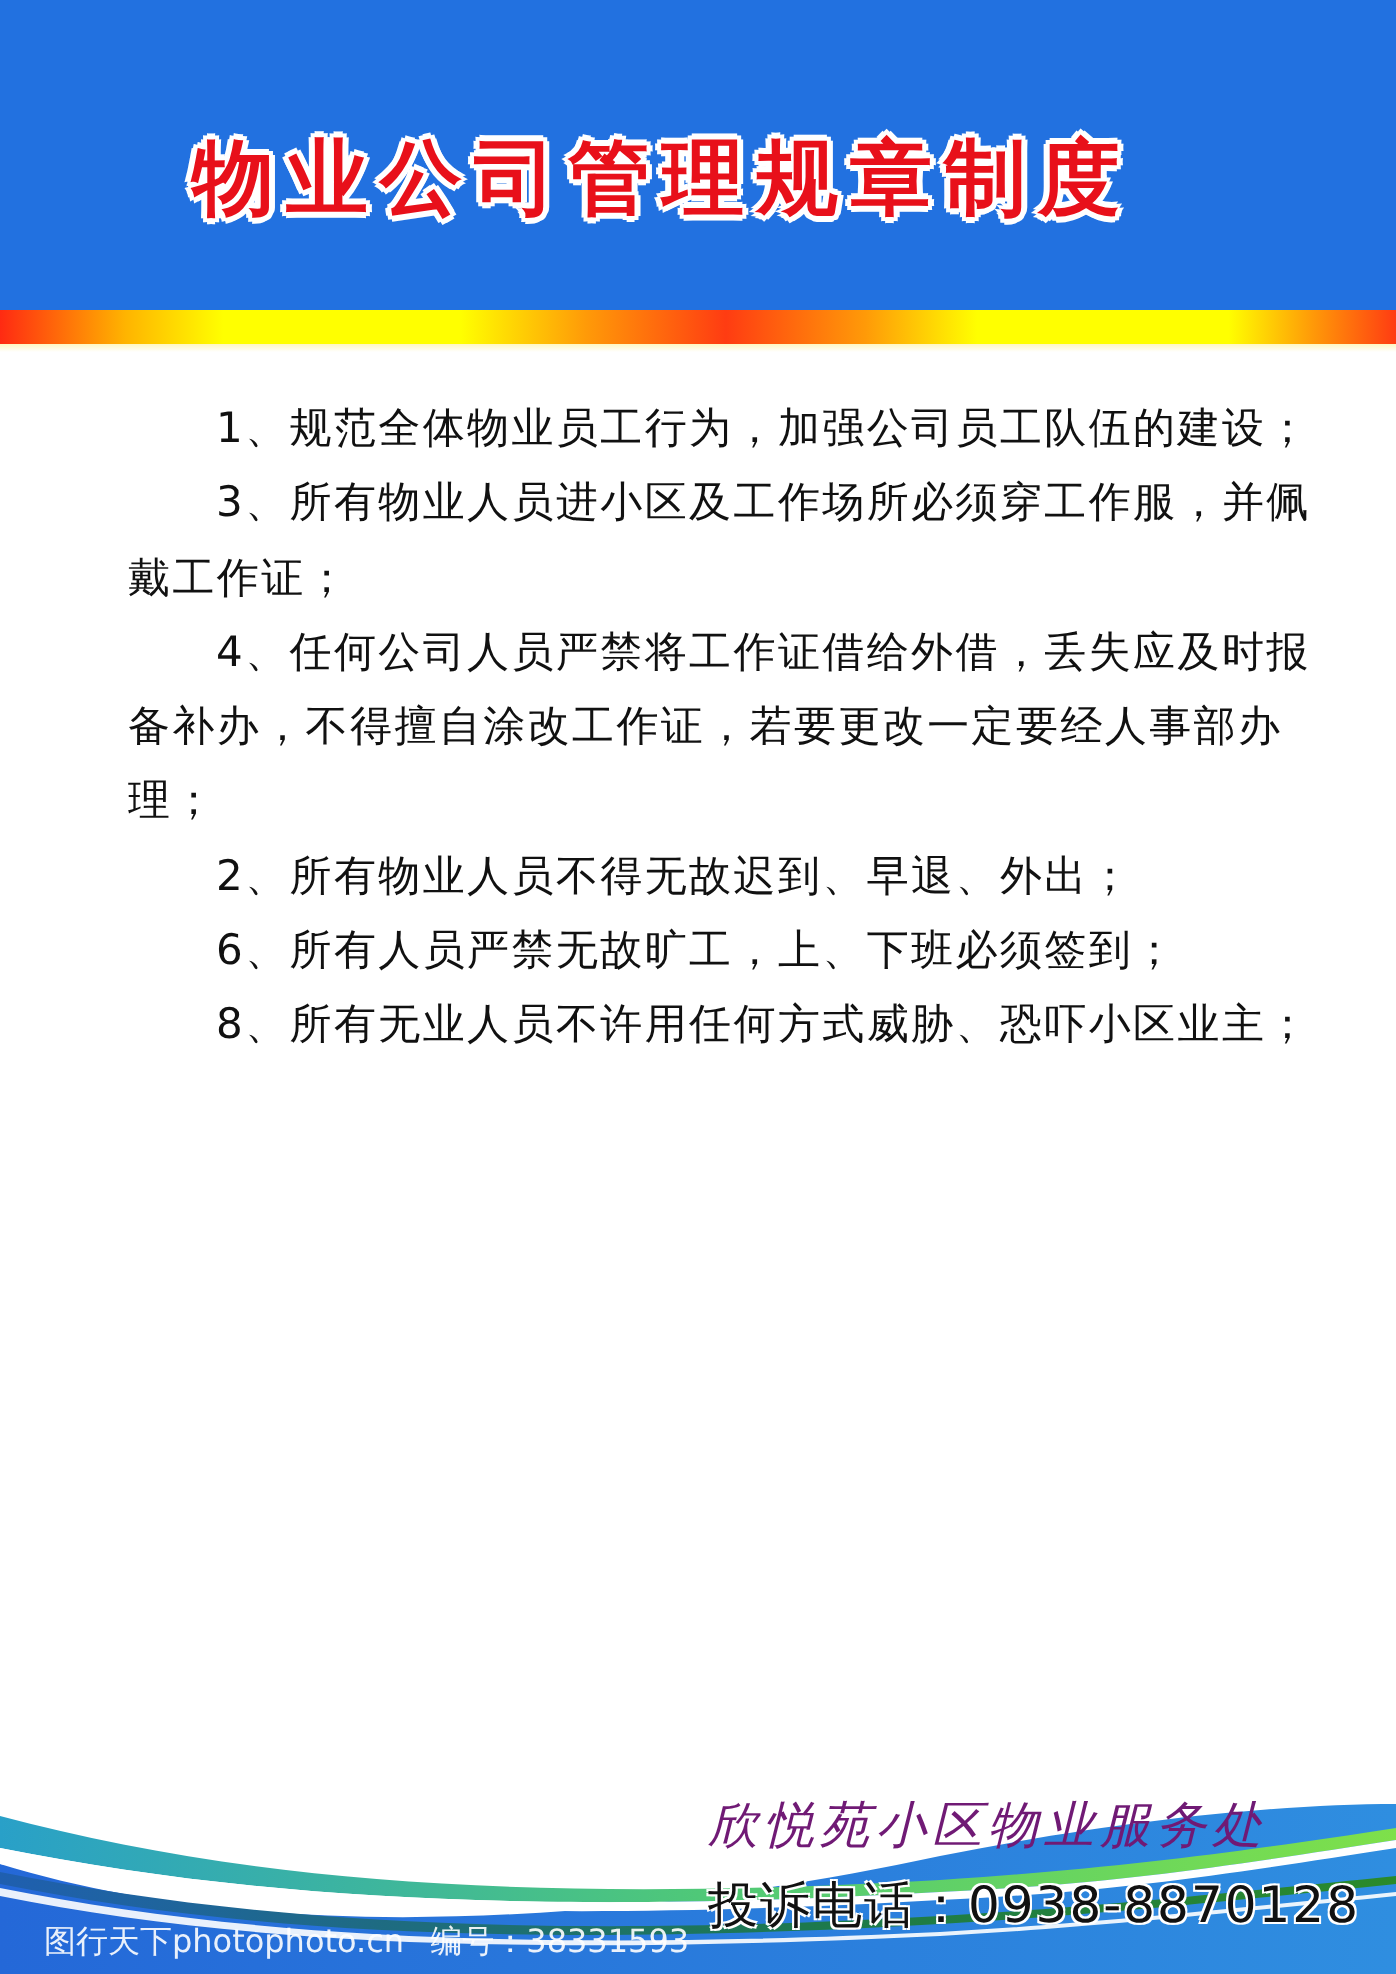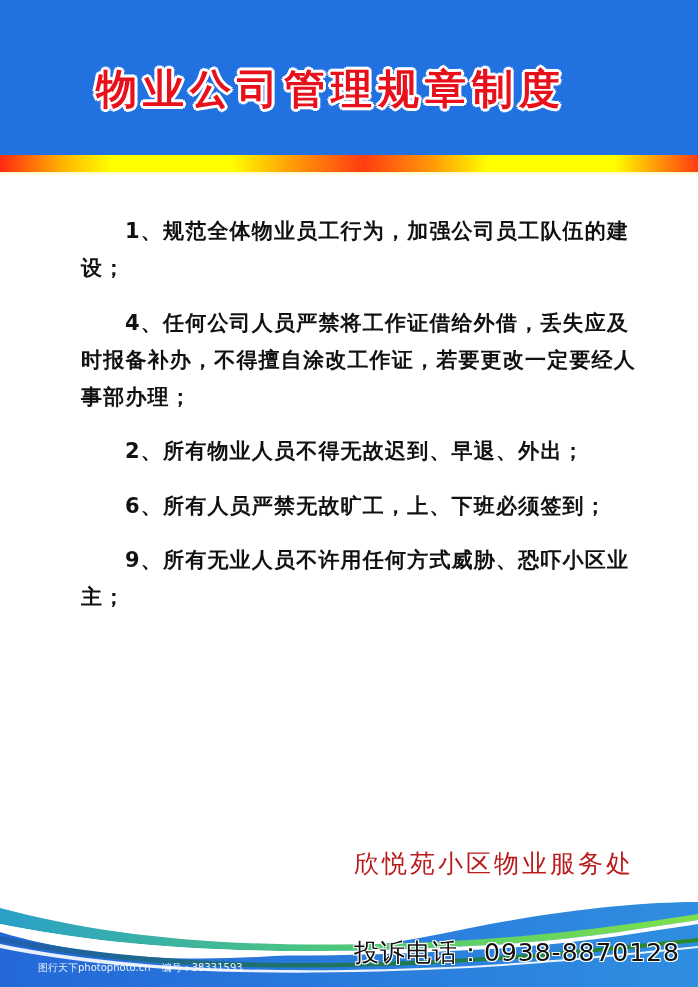--- a/index.html
+++ b/index.html
@@ -30,53 +30,54 @@
   }
   .stripe-fade {
     position: absolute; left: 0; top: 172px; width: 698px; height: 4px;
     background: linear-gradient(180deg, #fff7c0, #ffffff);
   }
   .rules {
     position: absolute; left: 64px; top: 196px; width: 600px;
     color: #111; font-size: 21px; line-height: 37.3px;
     letter-spacing: 1.2px;
   }
-  .rule { margin: 17px; text-indent: 44px; font-weight: bold; }
+  .rule { margin: 0; text-indent: 44px; }
   .wave { position: absolute; left: 0; top: 880px; width: 698px; height: 107px; }
   .org-name {
-    position: absolute; left: 354px; top: 847px;
-    font-size: 25px; color: #b91c1c; letter-spacing: 3px; white-space: nowrap;
+    position: absolute; left: 354px; top: 896px;
+    font-size: 25px; color: #701a75; letter-spacing: 3px; white-space: nowrap; font-style: italic;
   }
   .complaint {
     position: absolute; left: 354px; top: 936px;
     font-size: 25px; color: #111; letter-spacing: 1px; white-space: nowrap;
     text-shadow: -1px -1px 0 #fff, 1px -1px 0 #fff, -1px 1px 0 #fff, 1px 1px 0 #fff;
     text-align: right;
   }
   .watermark {
-    position: absolute; left: 26px; top: 961px;
-    font-size: 10px; color: #ffffff; opacity: 0.9; white-space: nowrap; padding-left: 12px;
+    position: absolute; left: 10px; top: 961px;
+    font-size: 16px; color: #ffffff; opacity: 0.9; white-space: nowrap; padding-left: 12px;
   }
   .watermark span { margin-right: 8px; }
 </style>
 </head>
 <body>
 
 <div class="header">
   <div class="title">物业公司管理规章制度</div>
 </div>
 <div class="stripe"></div>
 <div class="stripe-fade"></div>
 
 <div class="rules">
   <p class="rule">1、规范全体物业员工行为，加强公司员工队伍的建设；</p>
+  <p class="rule">3、所有物业人员进小区及工作场所必须穿工作服，并佩戴工作证；</p>
   <p class="rule">4、任何公司人员严禁将工作证借给外借，丢失应及时报备补办，不得擅自涂改工作证，若要更改一定要经人事部办理；</p>
   <p class="rule">2、所有物业人员不得无故迟到、早退、外出；</p>
   <p class="rule">6、所有人员严禁无故旷工，上、下班必须签到；</p>
-  <p class="rule">9、所有无业人员不许用任何方式威胁、恐吓小区业主；</p>
+  <p class="rule">8、所有无业人员不许用任何方式威胁、恐吓小区业主；</p>
 </div>
 
 <svg class="wave" viewBox="0 0 698 107" preserveAspectRatio="none">
   <defs>
     <linearGradient id="gBlue" x1="0" y1="0" x2="1" y2="0">
       <stop offset="0" stop-color="#2468d8"></stop>
       <stop offset="1" stop-color="#2f8ee0"></stop>
     </linearGradient>
     <linearGradient id="gGreen" x1="0" y1="0" x2="1" y2="0">
       <stop offset="0" stop-color="#29a0c8"></stop>

